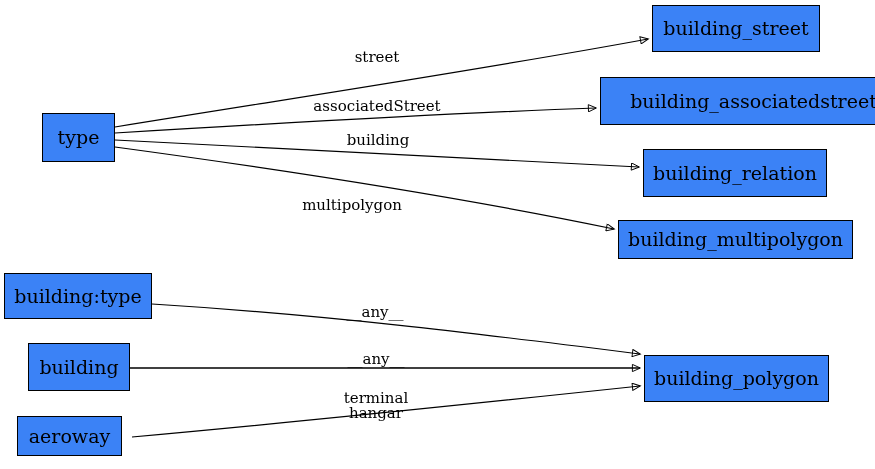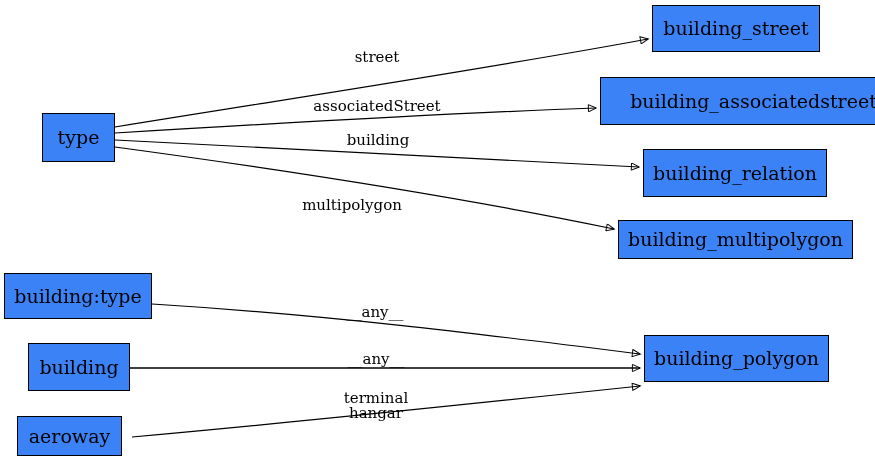--- a/index.html
+++ b/index.html
@@ -96,21 +96,21 @@
   </div>
 
   <div class="node" style="left:28px; top:343px; width:102px; height:48px;">
     <span>building</span>
   </div>
 
   <div class="node" style="left:17px; top:416px; width:105px; height:40px;">
     <span>aeroway</span>
   </div>
 
-  <div class="node" style="left:644px; top:335px; width:185px; height:47px;">
+  <div class="node" style="left:644px; top:355px; width:185px; height:47px;">
     <span>building_polygon</span>
   </div>
 
   <div class="edge-label" style="left:377px; top:57px;">street</div>
 
   <div class="edge-label" style="left:377px; top:106px;">associatedStreet</div>
 
   <div class="edge-label" style="left:378px; top:140px;">building</div>
 
   <div class="edge-label" style="left:352px; top:176px;margin-top:29px;">multipolygon</div>

